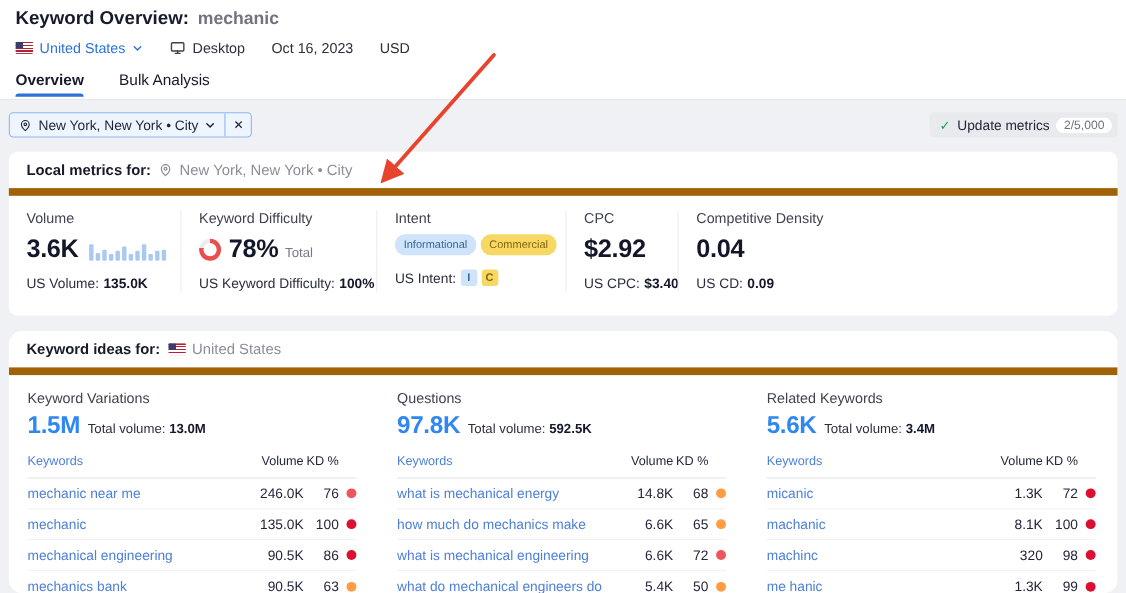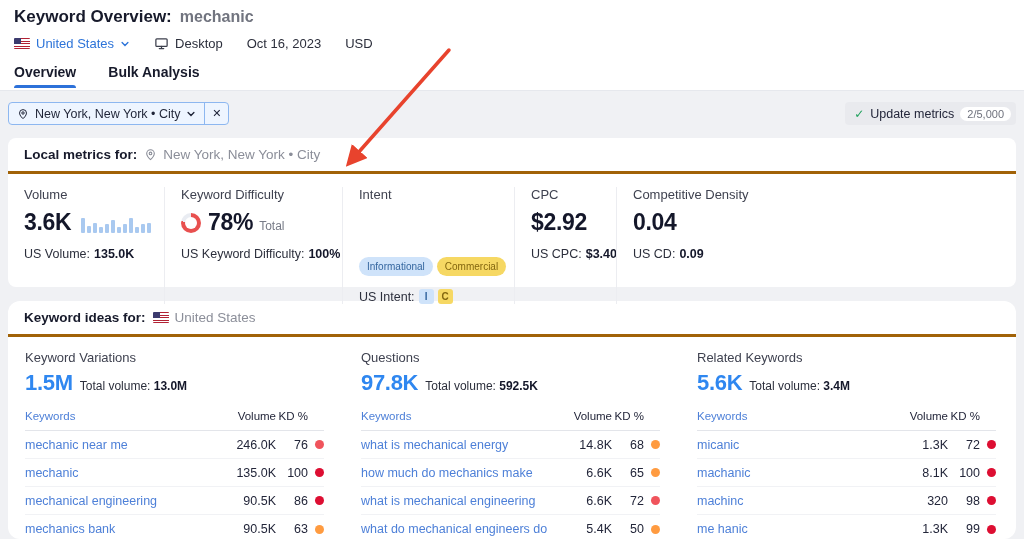--- a/index.html
+++ b/index.html
@@ -9,21 +9,21 @@
 
   
   .top { background:#fff; height:91px; padding:7px 14px 0; border-bottom:1px solid #e6e8ed; }
   .title-row { display:flex; align-items:baseline; gap:8px; margin-bottom:9px; }
   .page-title { font-size:17px; font-weight:700; color:#171a2b; }
   .page-keyword { font-size:16px; font-weight:600; color:#71747f; }
   .meta-row { display:flex; align-items:center; gap:24px; font-size:13px; color:#2c2f3c; margin-bottom:13px; }
   .db-select { display:flex; align-items:center; gap:6px; color:#2d74d9; cursor:pointer; }
   .device { display:flex; align-items:center; gap:6px; }
   .tabs { display:flex; gap:32px; }
-  .tab { font-size:14px; padding-bottom:8px; position:relative; cursor:pointer;font-weight:bold; }
+  .tab { font-size:14px; padding-bottom:8px; position:relative; cursor:pointer; }
   .tab.active { font-weight:700; }
   .tab.active::after { content:""; position:absolute; left:0; right:0; bottom:0; height:3px; border-radius:3px 3px 0 0; background:#2d71d9; }
 
   
   .flag { display:inline-block; width:16px; height:11px; border-radius:1px; flex:0 0 auto;
     background-image:linear-gradient(#3c3b6e,#3c3b6e),repeating-linear-gradient(180deg,#b22234 0 1.3px,#fff 1.3px 2.6px);
     background-size:7px 6px,100% 100%; background-repeat:no-repeat,no-repeat; }
   .svg-ic { display:inline-block; vertical-align:middle; }
 
   
@@ -31,41 +31,41 @@
   .filter-row { display:flex; justify-content:space-between; align-items:center; margin-bottom:13px; height:23px; }
   .chip { display:flex; align-items:center; height:23px; background:#eef5ff; border:1px solid #8db7f0; border-radius:4px; font-size:12.5px; color:#1f2437; overflow:hidden; }
   .chip-main { display:flex; align-items:center; gap:6px; padding:0 8px; cursor:pointer; }
   .chip-x { display:flex; align-items:center; justify-content:center; width:24px; height:100%; border-left:1px solid #8db7f0; cursor:pointer; font-size:11px; color:#20243a; }
   .upd-btn { display:flex; align-items:center; gap:6px; height:23px; background:#e9eaee; border-radius:4px; padding:0 5px 0 9px; font-size:12.5px; color:#23263a; cursor:pointer; }
   .upd-check { color:#1ea15c; font-weight:700; font-size:12px; }
   .upd-quota { background:#fff; border-radius:9px; padding:1px 7px; font-size:11px; color:#6f727d; }
 
   
   .card { background:#fff; border-radius:8px; }
-  .card-head { display:flex; align-items:flex-end; gap:7px; padding:9px 16px; border-bottom:3px solid #a16207; font-size:13.5px; }
+  .card-head { display:flex; align-items:flex-end; gap:7px; padding:9px 16px; border-bottom:7px solid #a16207; font-size:13.5px; }
   .card-head b { font-weight:700; color:#171a2b; }
   .head-loc { color:#8b8e99; display:flex; align-items:center; gap:6px; }
 
   .local-card { height:149px; margin-bottom:14px; }
   .metrics-row { display:flex; padding:13px 0 0 16px; }
   .metric { padding-right:16px; }
   .metric + .metric { border-left:1px solid #ecedf1; padding-left:16px; }
   .m-volume { width:140px; } .m-kd { width:178px; } .m-intent { width:172px; } .m-cpc { width:102px; } .m-cd { width:200px; }
   .m-label { font-size:13px; color:#3f4250; margin-bottom:7px; }
   .m-value-row { display:flex; align-items:center; margin-bottom:11px; height:27px; }
   .m-value { font-size:23px; font-weight:700; color:#14172a; letter-spacing:-0.3px; }
   .m-foot { font-size:12.5px; color:#2c2f3c; display:flex; align-items:center; gap:4px; white-space:nowrap; }
   .m-foot b { font-weight:700; color:#14172a; }
   .spark { display:flex; align-items:flex-end; gap:2px; height:20px; margin-left:10px; }
   .spark i { width:4px; border-radius:1px; background:#a9c9f0; }
   .donut { position:relative; width:20px; height:20px; border-radius:50%; margin-right:7px; flex:0 0 auto; }
   .donut::after { content:""; position:absolute; inset:4px; border-radius:50%; background:#fff; }
   .sev { font-size:12px; color:#777b87; margin-left:6px; align-self:flex-end; padding-bottom:3px; }
   .badges { display:flex; gap:4px; margin-bottom:13px; }
-  .badge { font-size:10px; padding:4px 8px; border-radius:10px; white-space:nowrap;margin-top:48px; }
+  .badge { font-size:10px; padding:4px 8px; border-radius:10px; white-space:nowrap; }
   .mini-badge { font-size:10px; font-weight:700; width:15px; height:15px; border-radius:3px; display:inline-flex; align-items:center; justify-content:center; }
 
   
   .ideas-card { height:238px; overflow:hidden;border-radius:12px; }
   .ideas-body { display:flex; }
   .idea-col { flex:1 1 0; padding:13px 20px 0 17px; min-width:0; }
   .col-title { font-size:13px; color:#3f4250; margin-bottom:5px; }
   .col-count-row { display:flex; align-items:baseline; gap:7px; margin-bottom:2px; }
   .col-count { font-size:22px; font-weight:700; color:#2f87f0; letter-spacing:-0.3px; }
   .col-total { font-size:12px; color:#2c2f3c; }

